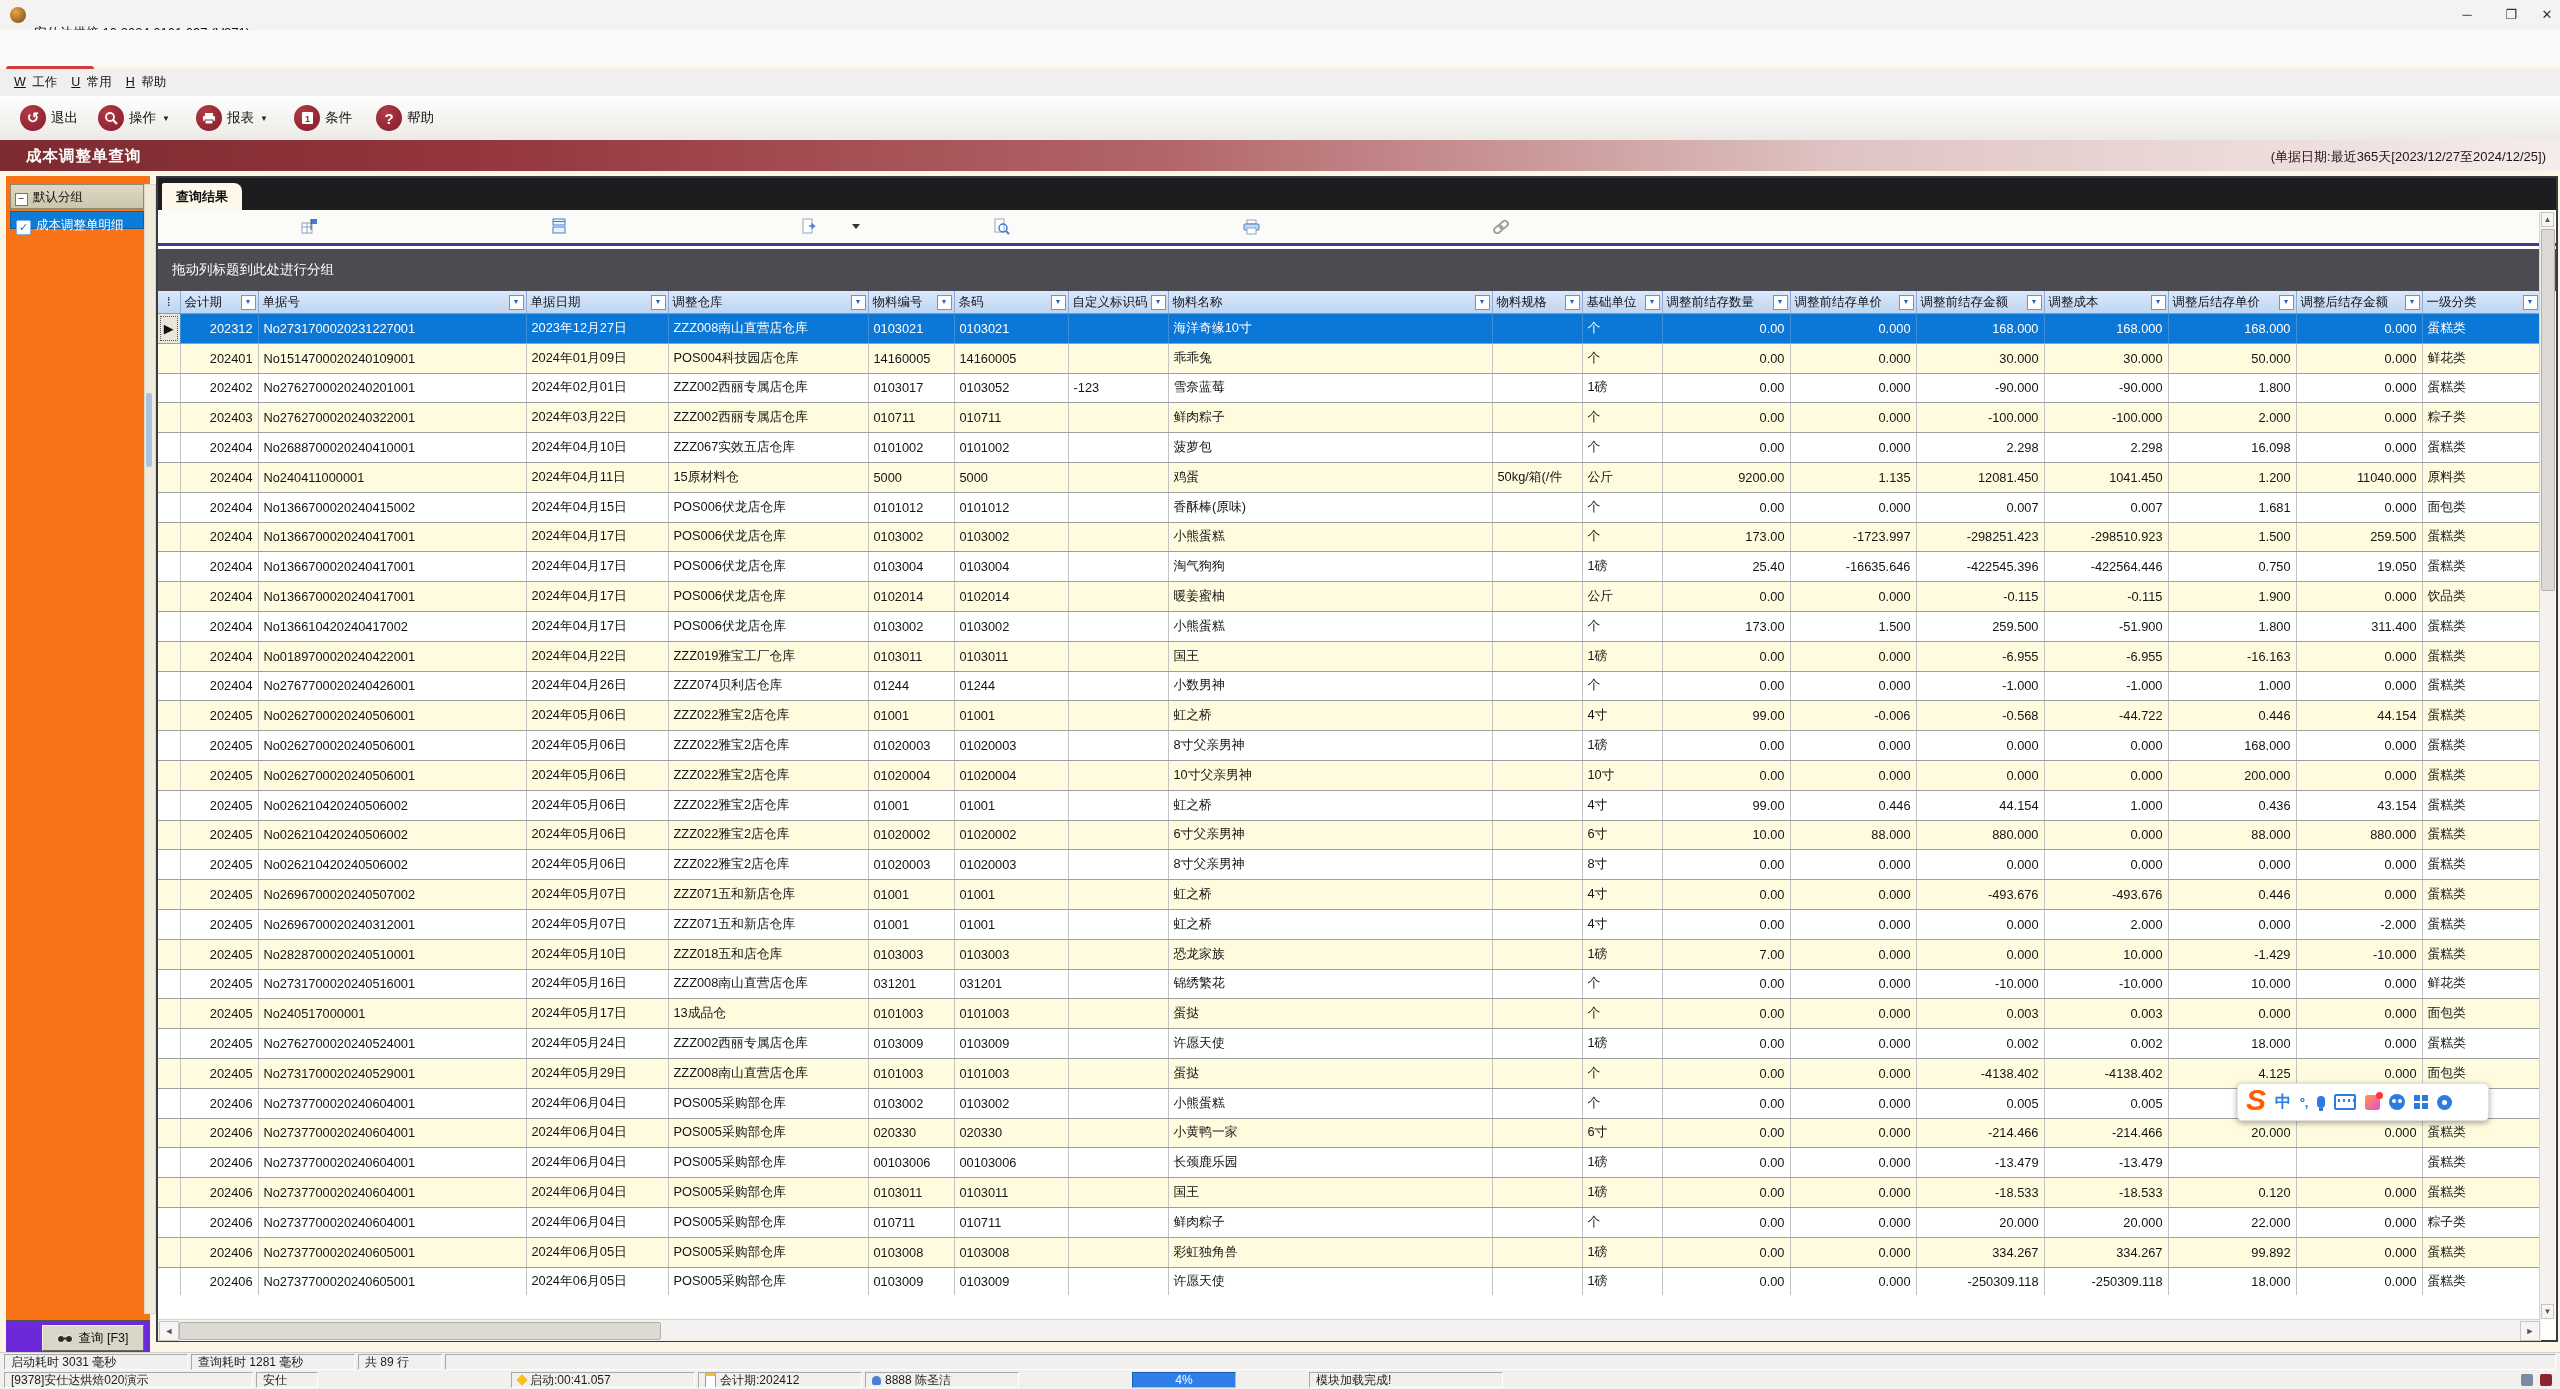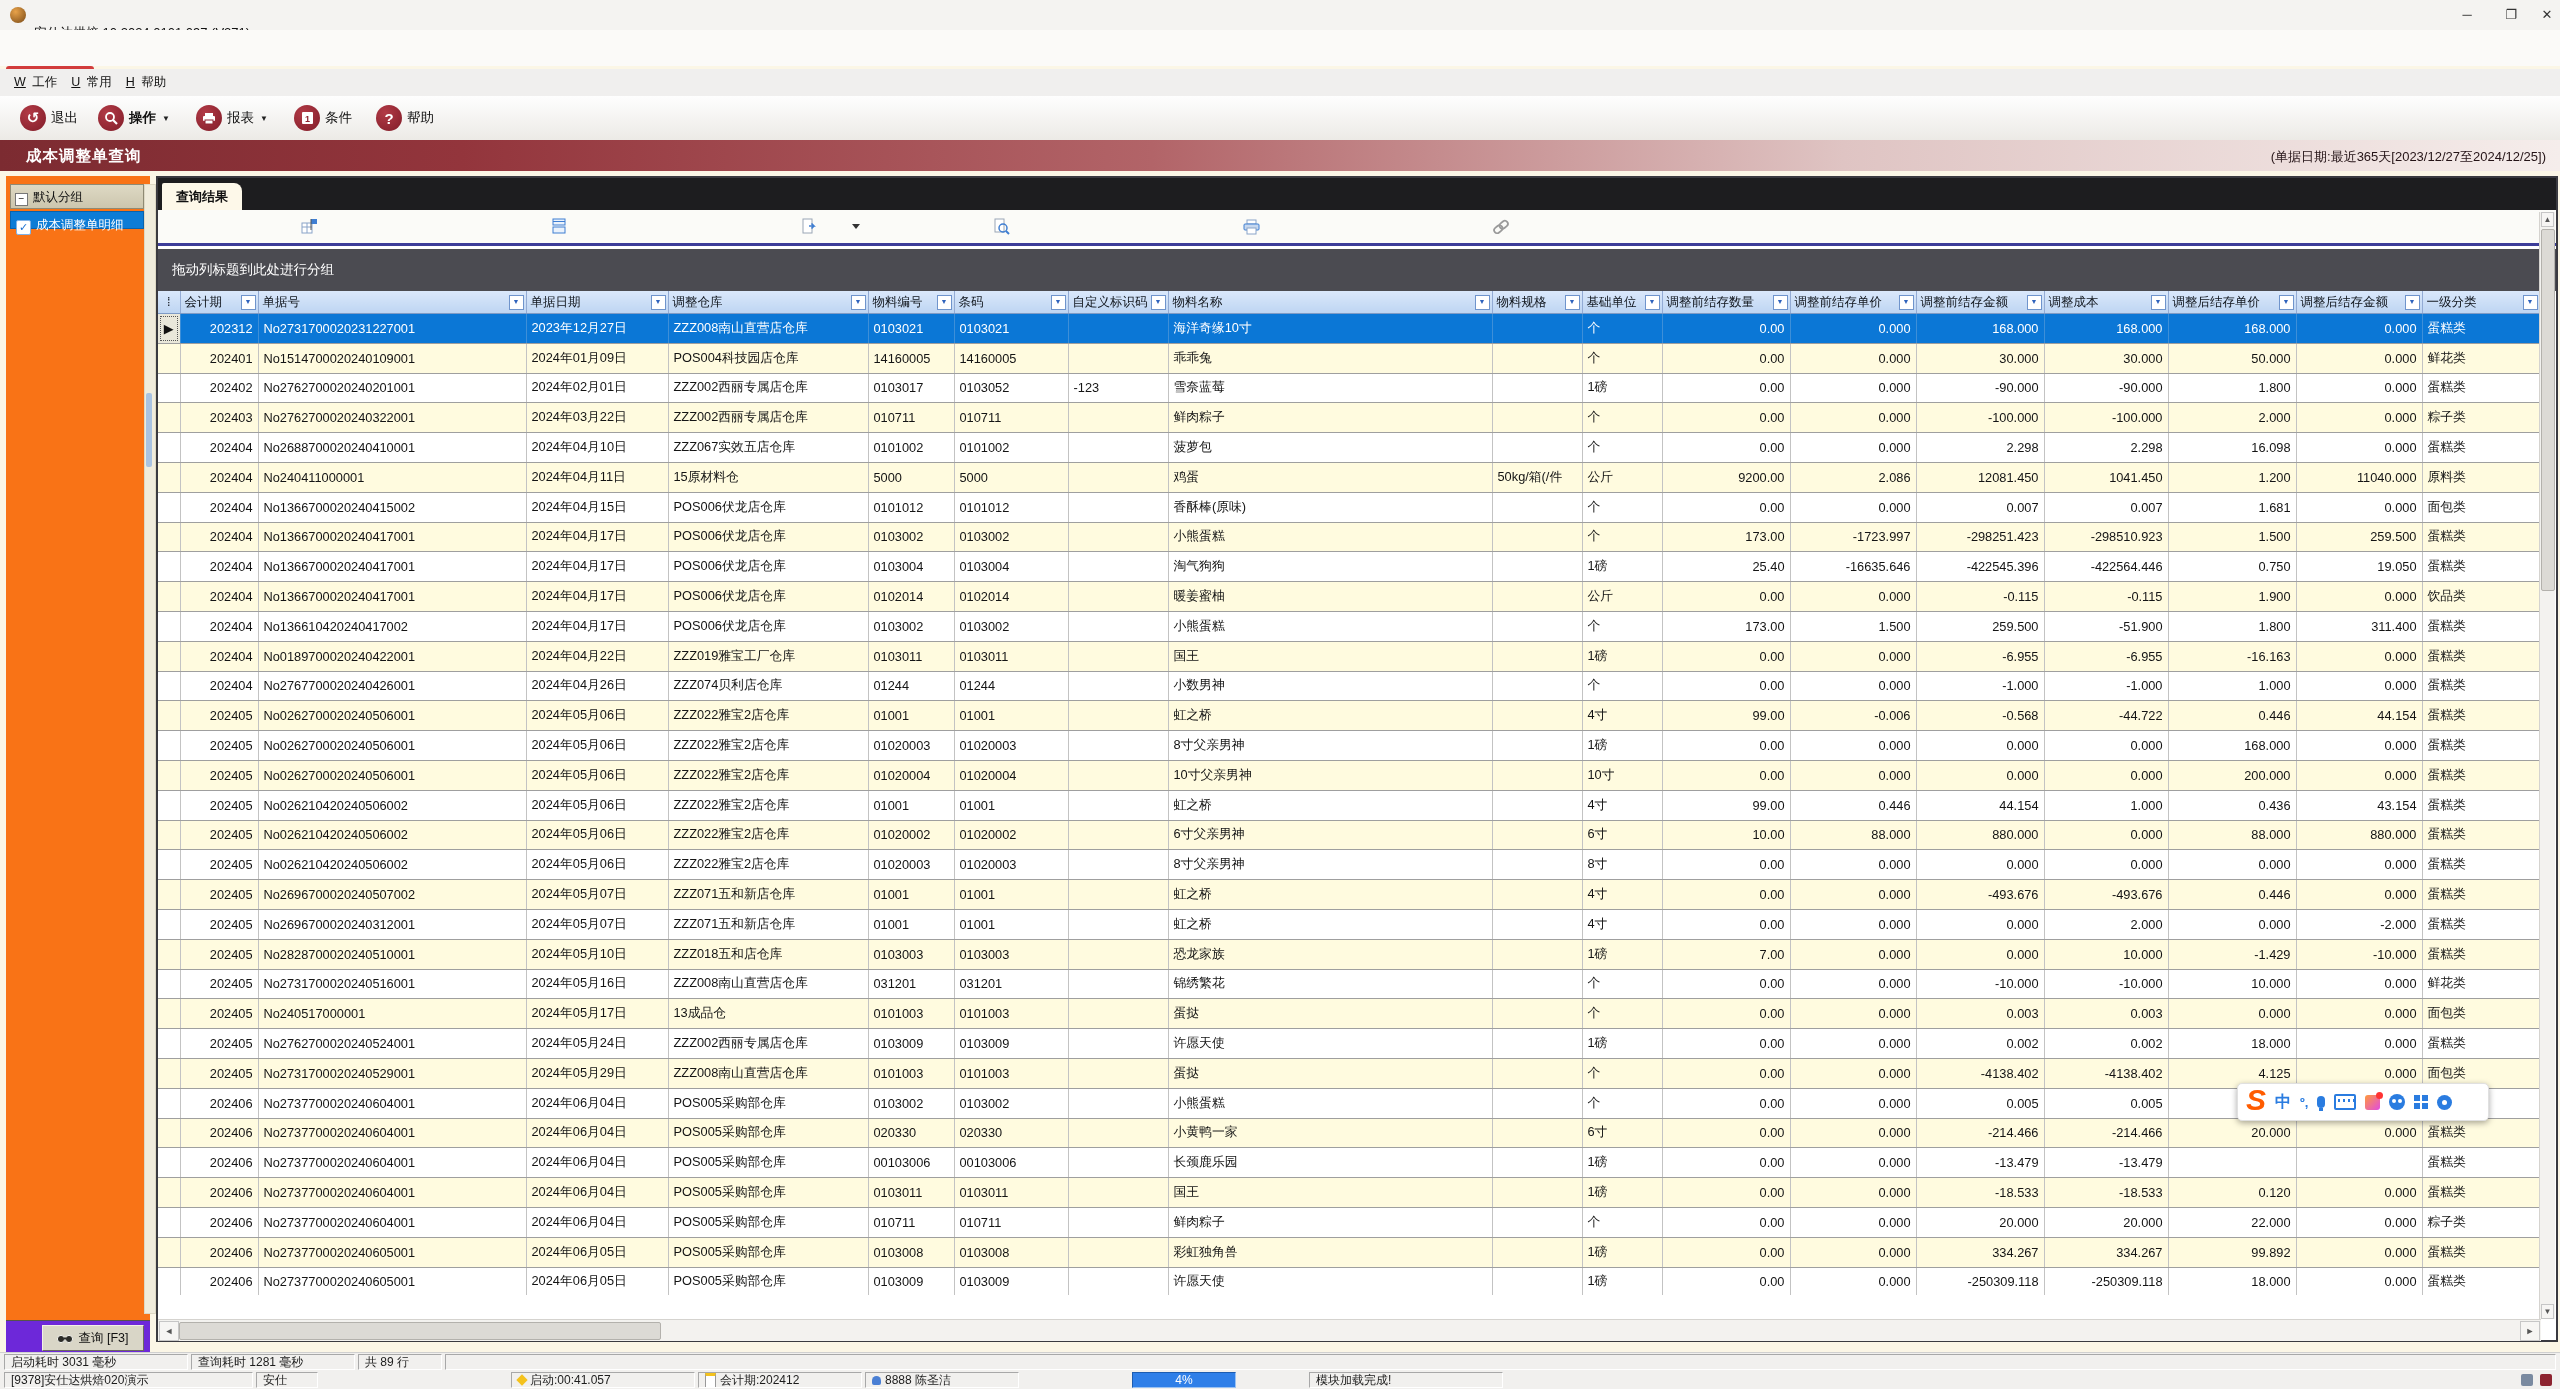--- a/index.html
+++ b/index.html
@@ -148,21 +148,21 @@
     <div class="tabunderline"></div>
   </div>
 
   <div class="menubar" id="menubar"><span class="menu-item"><u>W</u> 工作</span><span class="menu-item"><u>U</u> 常用</span><span class="menu-item"><u>H</u> 帮助</span></div>
 
   <div class="toolbar" id="toolbar">
       <span class="tbtn" style="left: 20px;">
         <span class="ticon">↺</span>
         <span class="tlabel">退出</span>
       </span>
-      <span class="tbtn" style="left: 98px; font-weight: bold;">
+      <span class="tbtn" style="left: 98px;">
         <span class="ticon">
           <svg width="14" height="14">
             <circle cx="6" cy="6" r="4" fill="none" stroke="#fff" stroke-width="1.8"></circle>
             <line x1="9" y1="9" x2="13" y2="13" stroke="#fff" stroke-width="2.2"></line>
           </svg>
         </span>
         <span class="tlabel">操作</span>
         <span class="tcaret">▼</span>
       </span>
       <span class="tbtn" style="left: 196px;">
@@ -428,21 +428,21 @@
               <td>No240411000001</td>
               <td>2024年04月11日</td>
               <td>15原材料仓</td>
               <td>5000</td>
               <td>5000</td>
               <td>&nbsp;</td>
               <td>鸡蛋</td>
               <td>50kg/箱(/件</td>
               <td>公斤</td>
               <td class="num">9200.00</td>
-              <td class="num">2.086</td>
+              <td class="num">1.135</td>
               <td class="num">12081.450</td>
               <td class="num">1041.450</td>
               <td class="num">1.200</td>
               <td class="num">11040.000</td>
               <td>原料类</td>
             </tr>
             <tr class="white">
               <td class="ind">&nbsp;</td>
               <td class="num">202404</td>
               <td>No1366700020240415002</td>

